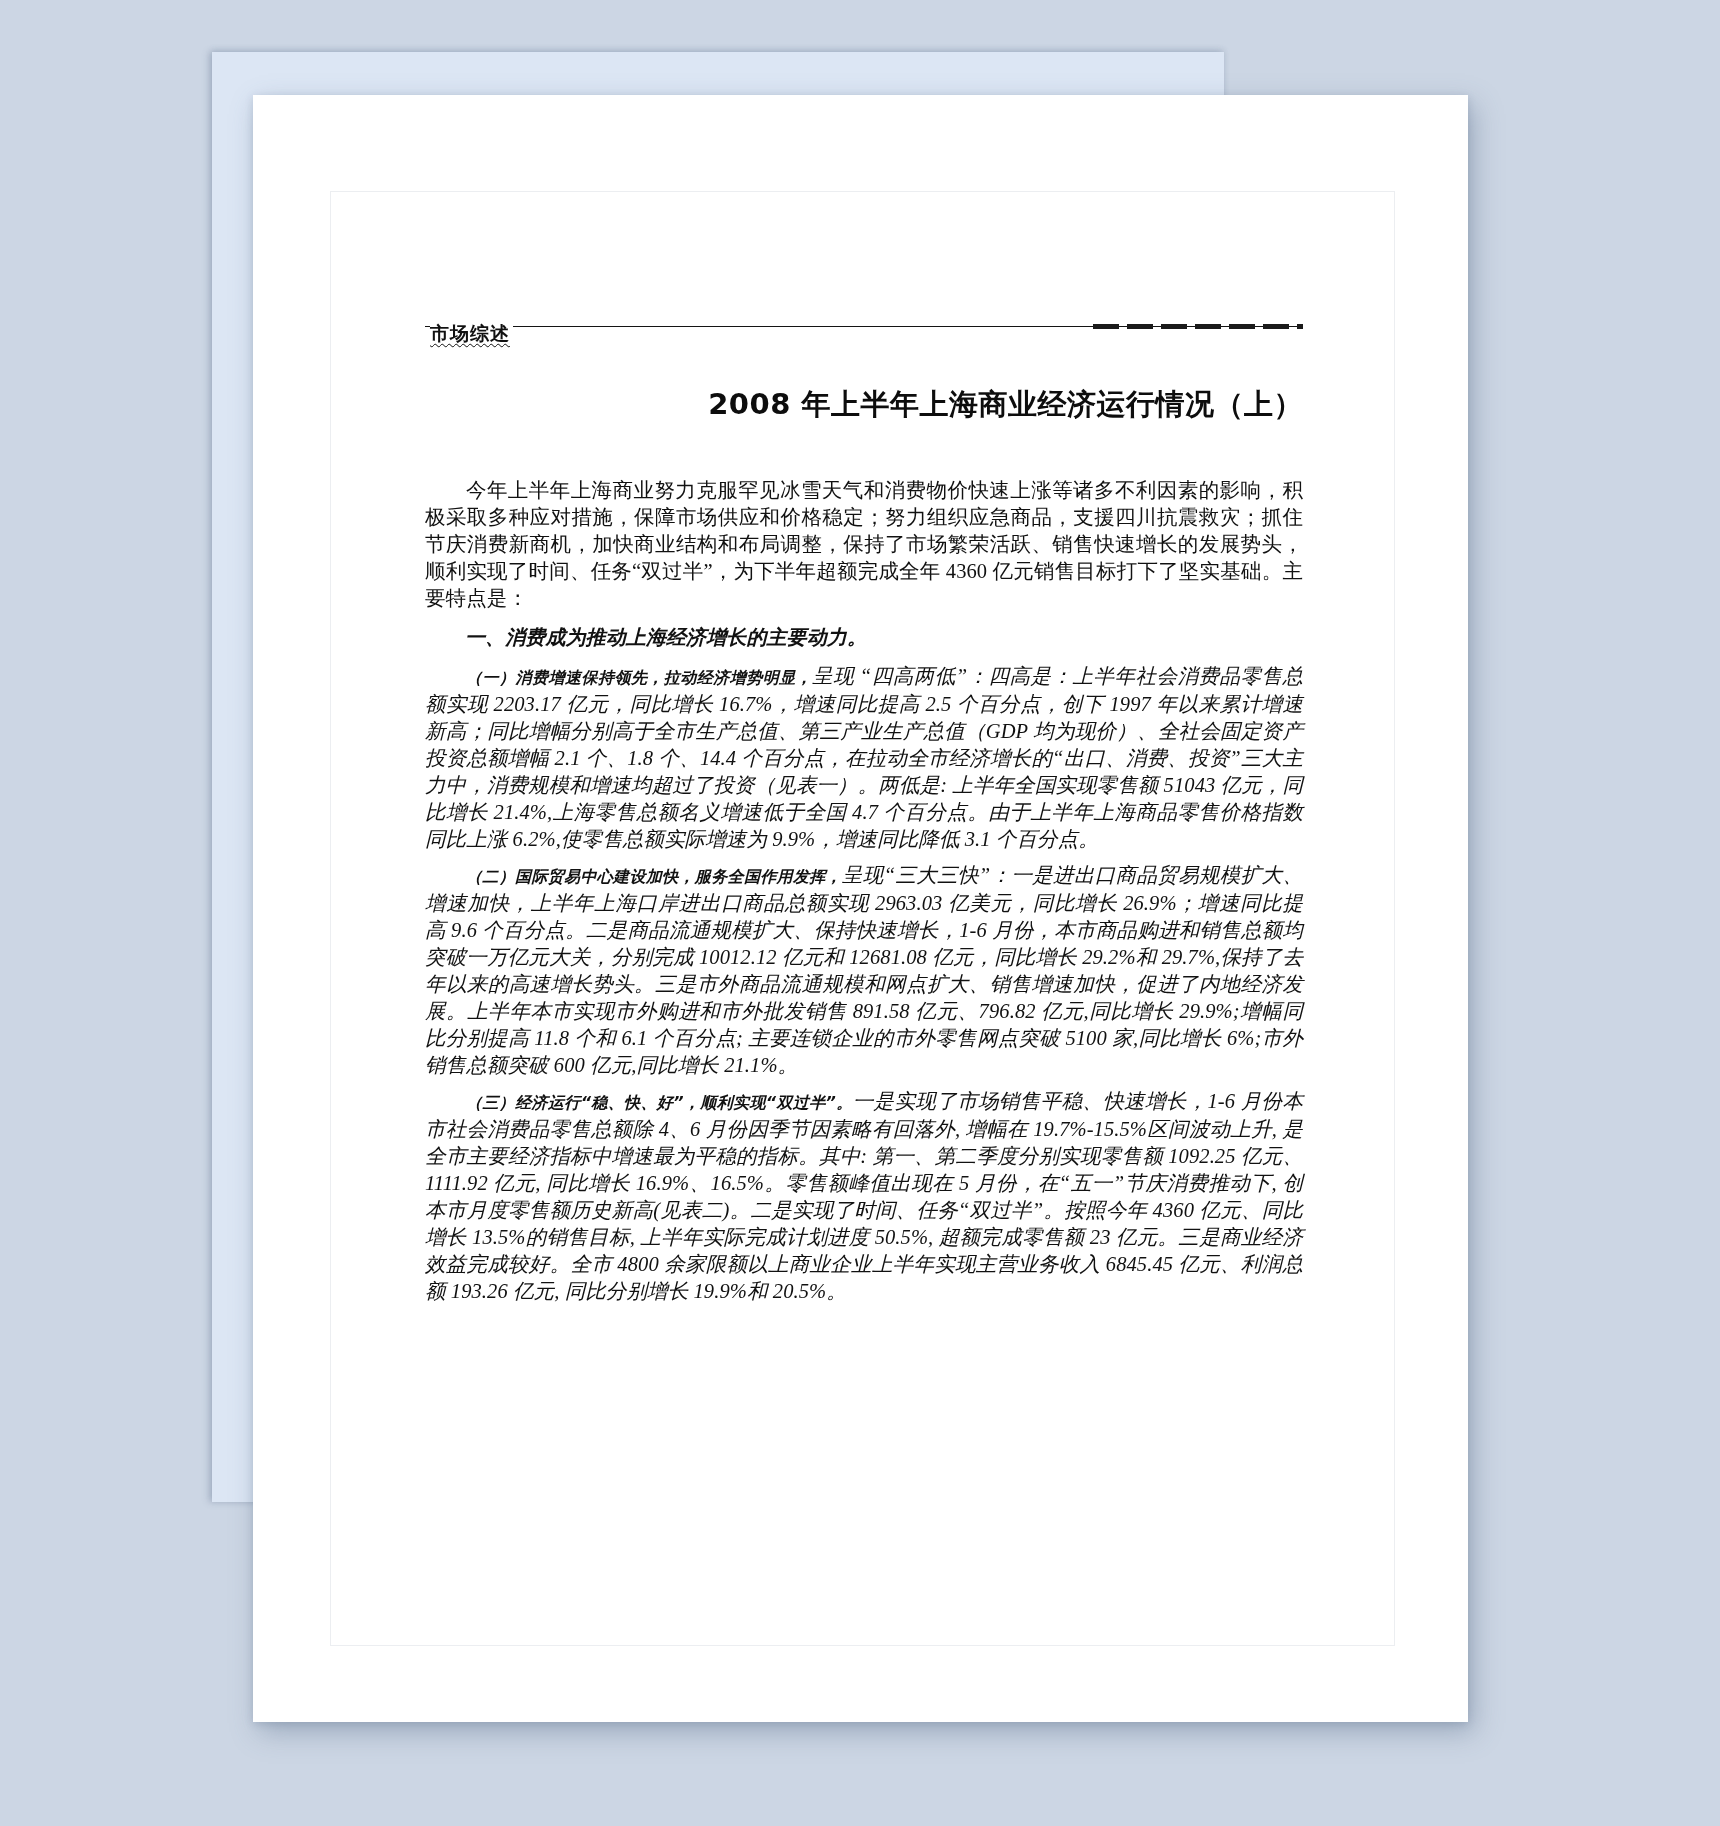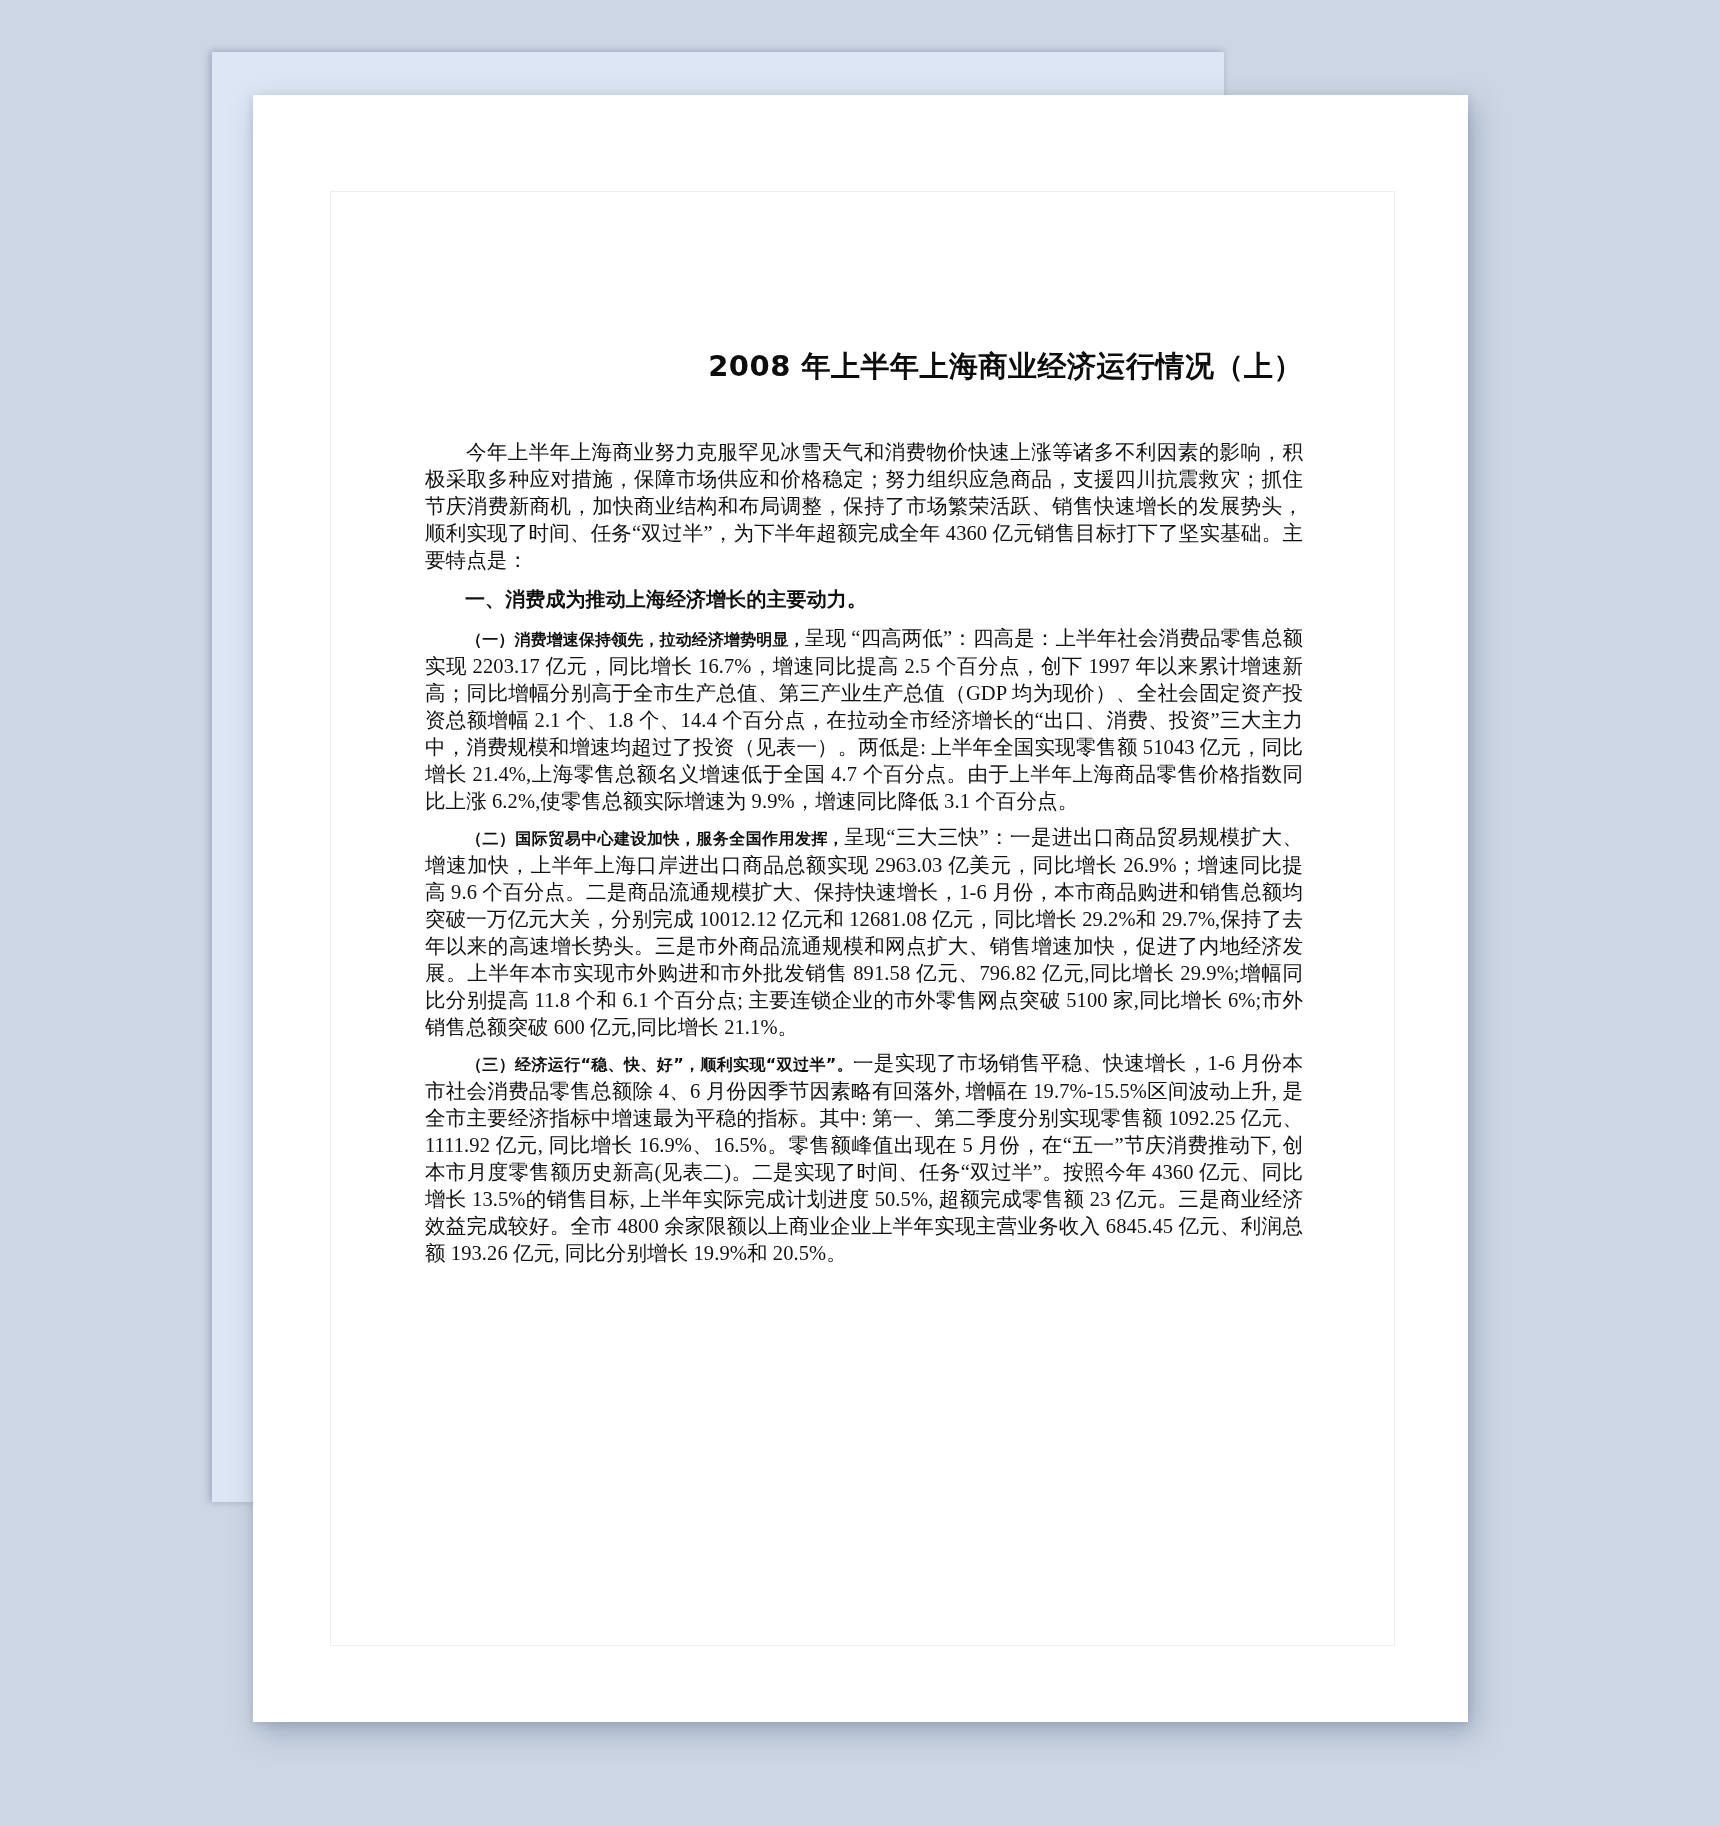--- a/index.html
+++ b/index.html
@@ -126,20 +126,21 @@
     line-height: 27px;
     text-align: justify;
     text-justify: inter-ideograph;
     text-indent: 2em;
     color: #111;
     letter-spacing: 0.1px;
   }
 
   p.para + p.para {
     margin-top: 9px;
+    font-style: italic;
   }
 
   p.heading {
     font-weight: 700;
     font-family: "DejaVu Sans", "Liberation Sans", sans-serif;
     font-size: 20px;
     line-height: 33px;
     margin-top: 13px;
   }
 
@@ -155,20 +156,25 @@
 <div id="stage">
 
   <div class="back-sheet"></div>
 
   <div class="front-sheet">
 
     <div class="page-frame"></div>
 
     <div class="doc">
 
+      <div class="rubric-row">
+        <div class="rubric-rule"></div>
+        <div class="rubric-rule-dash"></div>
+        <div class="rubric-text">市场综述</div>
+      </div>
 
       <h1 class="doc-title">2008 年上半年上海商业经济运行情况（上）</h1>
 
       <div class="body-block">
 
         <p class="para">今年上半年上海商业努力克服罕见冰雪天气和消费物价快速上涨等诸多不利因素的影响，积极采取多种应对措施，保障市场供应和价格稳定；努力组织应急商品，支援四川抗震救灾；抓住节庆消费新商机，加快商业结构和布局调整，保持了市场繁荣活跃、销售快速增长的发展势头，顺利实现了时间、任务“双过半”，为下半年超额完成全年 4360 亿元销售目标打下了坚实基础。主要特点是：</p>
 
         <p class="para heading">一、消费成为推动上海经济增长的主要动力。</p>
 
         <p class="para"><span class="b">（一）消费增速保持领先，拉动经济增势明显，</span><span>呈现 “四高两低”：四高是：上半年社会消费品零售总额实现 2203.17 亿元，同比增长 16.7%，增速同比提高 2.5 个百分点，创下 1997 年以来累计增速新高；同比增幅分别高于全市生产总值、第三产业生产总值（GDP 均为现价）、全社会固定资产投资总额增幅 2.1 个、1.8 个、14.4 个百分点，在拉动全市经济增长的“出口、消费、投资”三大主力中，消费规模和增速均超过了投资（见表一）。两低是: 上半年全国实现零售额 51043 亿元，同比增长 21.4%,上海零售总额名义增速低于全国 4.7 个百分点。由于上半年上海商品零售价格指数同比上涨 6.2%,使零售总额实际增速为 9.9%，增速同比降低 3.1 个百分点。</span></p>

